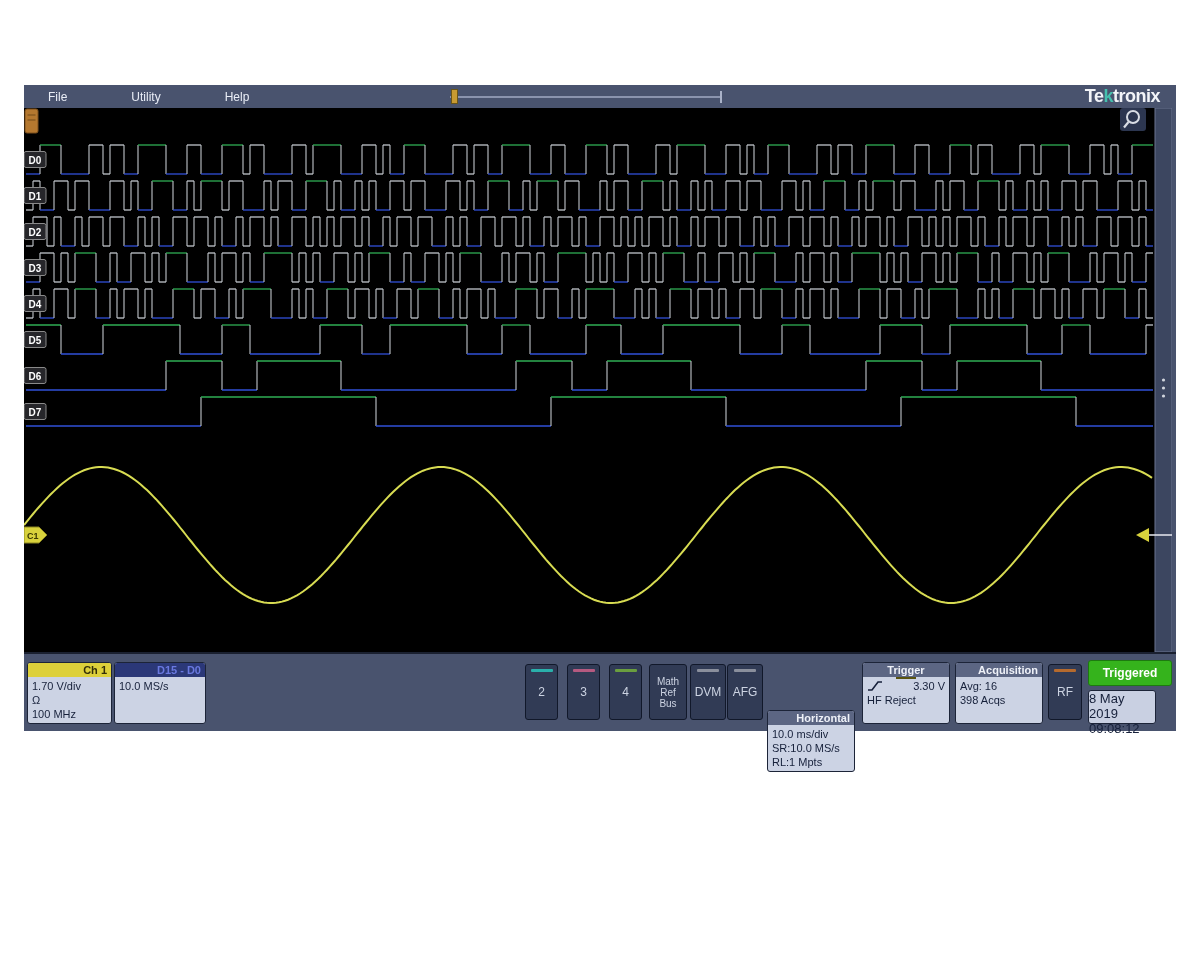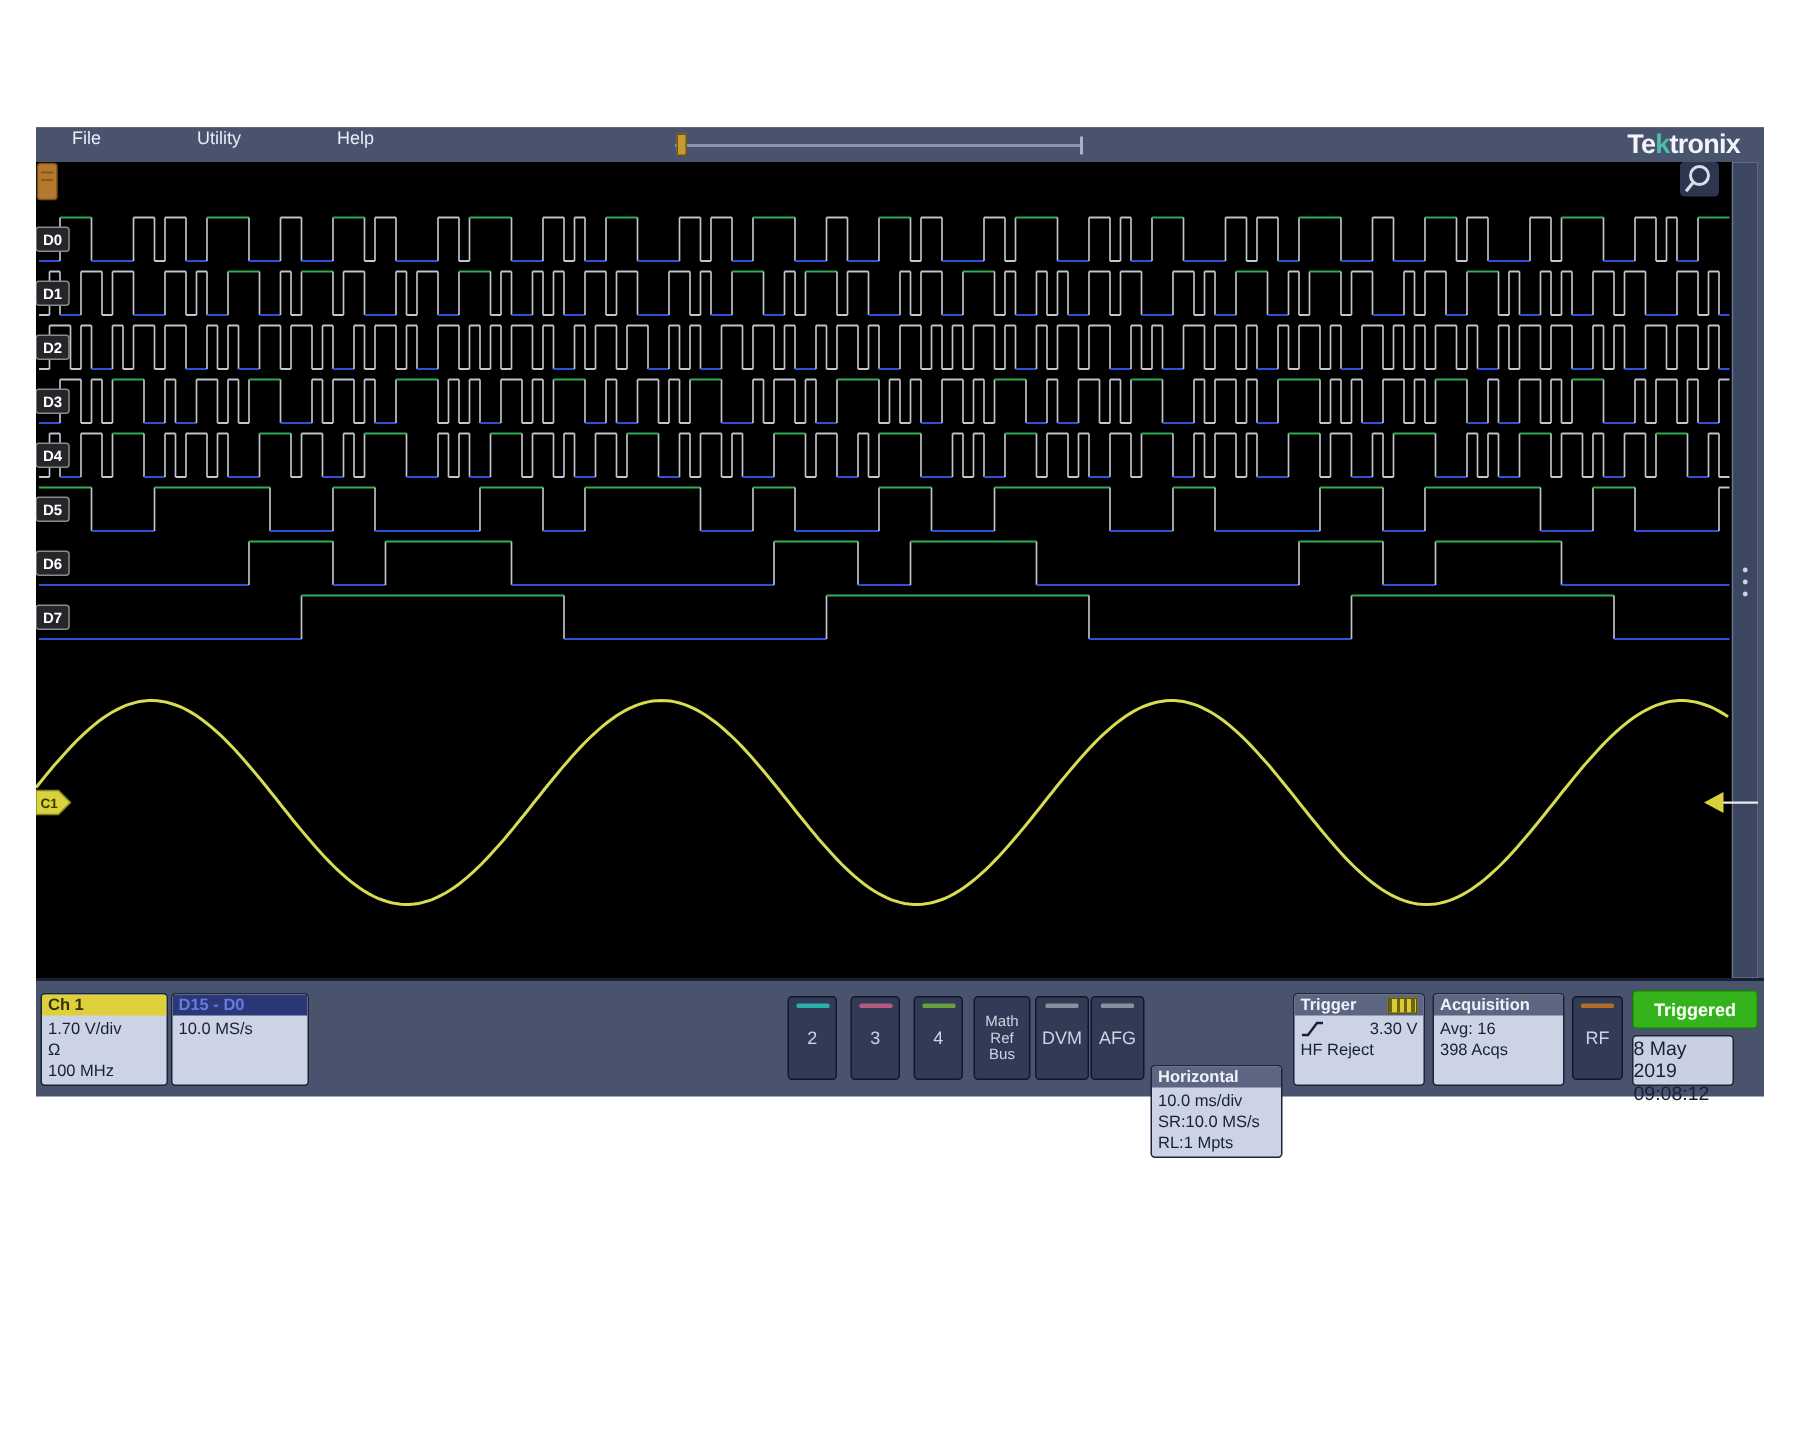--- a/index.html
+++ b/index.html
@@ -1,45 +1,45 @@
 <!DOCTYPE html>
 <html><head>
 <meta charset="utf-8">
 <style>
   html,body{margin:0;padding:0;background:#ffffff;font-family:"Liberation Sans",sans-serif;}
   #stage{position:relative;width:1200px;height:959px;background:#ffffff;overflow:hidden;}
   #screen{position:absolute;left:24px;top:85px;width:1152px;height:644px;background:#000;}
   
   #menubar{position:absolute;left:0;top:0;width:1152px;height:23px;background:#49536e;border-bottom:1px solid #1a2030;}
-  #menu-items{position:absolute;left:24px;top:0;height:19px;display:flex;gap:64px;align-items:flex-start;}
+  #menu-items{position:absolute;left:24px;top:0;height:19px;display:flex;gap:64px;align-items:flex-end;}
   .menu-item{color:#e9edf6;font-size:12px;cursor:default;}
   #hslider-track{position:absolute;left:426px;top:11px;width:272px;height:2px;background:#8b94ae;}
   #hslider-endtick{position:absolute;left:696px;top:6px;width:2px;height:12px;background:#aab2c8;}
   #hslider-marker{position:absolute;left:427px;top:4px;width:7px;height:15px;background:#c89a32;border:1px solid #6a5518;box-sizing:border-box;}
   #brand{position:absolute;right:16px;top:1px;font-size:18px;font-weight:bold;color:#f2f4f8;letter-spacing:-0.5px;}
   #brand .accent{color:#45c0ae;}
   
   #display{position:absolute;left:0;top:23px;width:1152px;height:544px;background:#000;}
   #wave-svg{position:absolute;left:0;top:0;}
   
   #statusbar{position:absolute;left:0;top:567px;width:1152px;height:77px;background:#49536e;border-top:2px solid #1a2030;}
   .panel{position:absolute;top:8px;height:62px;background:#ccd3e4;border:1px solid #1c2438;border-radius:3px;box-sizing:border-box;font-size:11px;color:#16203a;overflow:hidden;}
-  .panel .hdr{background:#5c6683;color:#eef1f8;font-weight:bold;font-size:11px;height:14px;line-height:14px;padding:0 4px;}
+  .panel .hdr{background:#5c6683;color:#eef1f8;font-weight:bold;font-size:11px;height:14px;line-height:14px;padding:0 4px;text-align:right;}
   .panel .bd{padding:2px 4px;line-height:14px;}
   #panel-ch1{left:3px;width:85px;}
   #panel-ch1 .hdr{background:#ddd03a;color:#332f08;}
   #panel-dig{left:90px;width:92px;}
   #panel-dig .hdr{background:#2b3878;color:#6a79e0;}
   .digrow{display:flex;align-items:center;gap:3px;height:14px;margin-top:40px;}
   .sbtn{position:absolute;top:10px;height:56px;background:#313b55;border:1px solid #11182a;border-radius:3px;box-sizing:border-box;color:#ccd3e2;font-size:12px;display:flex;align-items:center;justify-content:center;text-align:center;cursor:default;}
   .sbtn .chip{position:absolute;top:4px;left:50%;transform:translateX(-50%);width:22px;height:3px;border-radius:1px;}
   .sbtn.multi{font-size:10px;line-height:11px;white-space:pre-line;}
   #panel-horz{left:743px;width:88px;margin-top:48px;}
   #panel-trig{left:838px;width:88px;}
-  #panel-trig .hdr{display:flex;justify-content:space-between;align-items:center;}
+  #panel-trig .hdr{display:flex;justify-content:space-between;align-items:center;flex-direction:column;}
   #trig-badge{display:inline-block;width:18px;height:9px;background:#d8cc30;border:1px solid #5a5410;
     background-image:repeating-linear-gradient(90deg,#6a6414 0 2px,transparent 2px 5px);}
   .trigline1{display:flex;justify-content:space-between;align-items:center;}
   #panel-acq{left:931px;width:88px;}
   #btn-triggered{position:absolute;left:1064px;top:6px;width:84px;height:26px;background:#35b31c;border:1px solid #1d7a10;border-radius:3px;box-sizing:border-box;color:#fff;font-weight:bold;font-size:12px;display:flex;align-items:center;justify-content:center;}
   #datebox{position:absolute;left:1064px;top:36px;width:68px;height:34px;background:#c9d0e2;border:1px solid #1c2438;border-radius:3px;box-sizing:border-box;color:#16203a;font-size:13px;line-height:15px;}
 </style>
 </head>
 <body>
 

